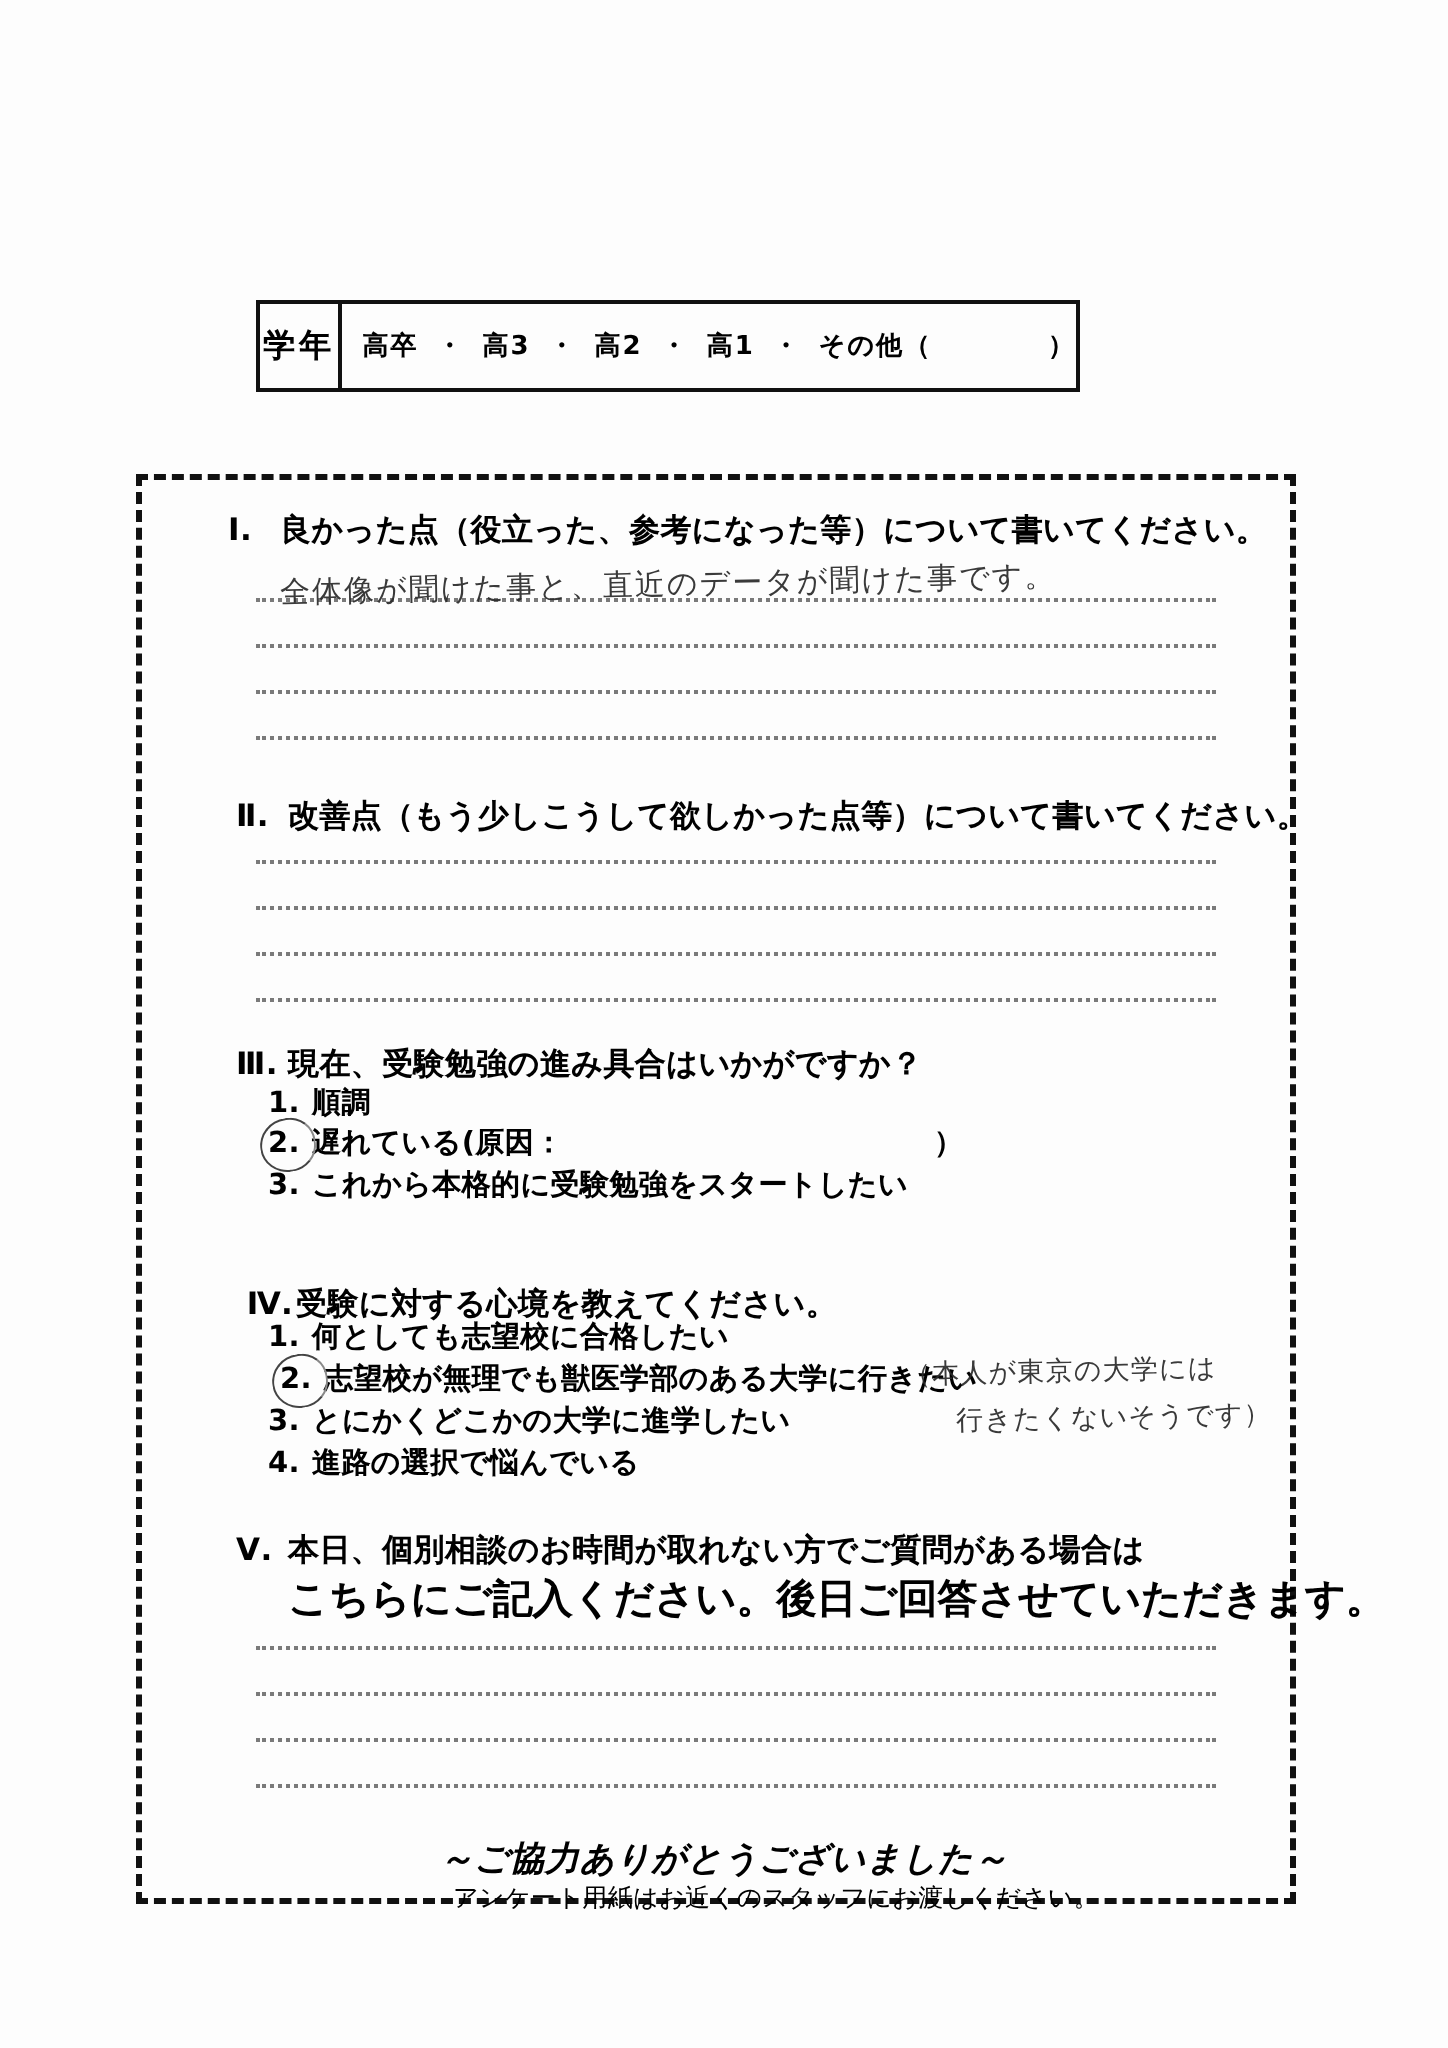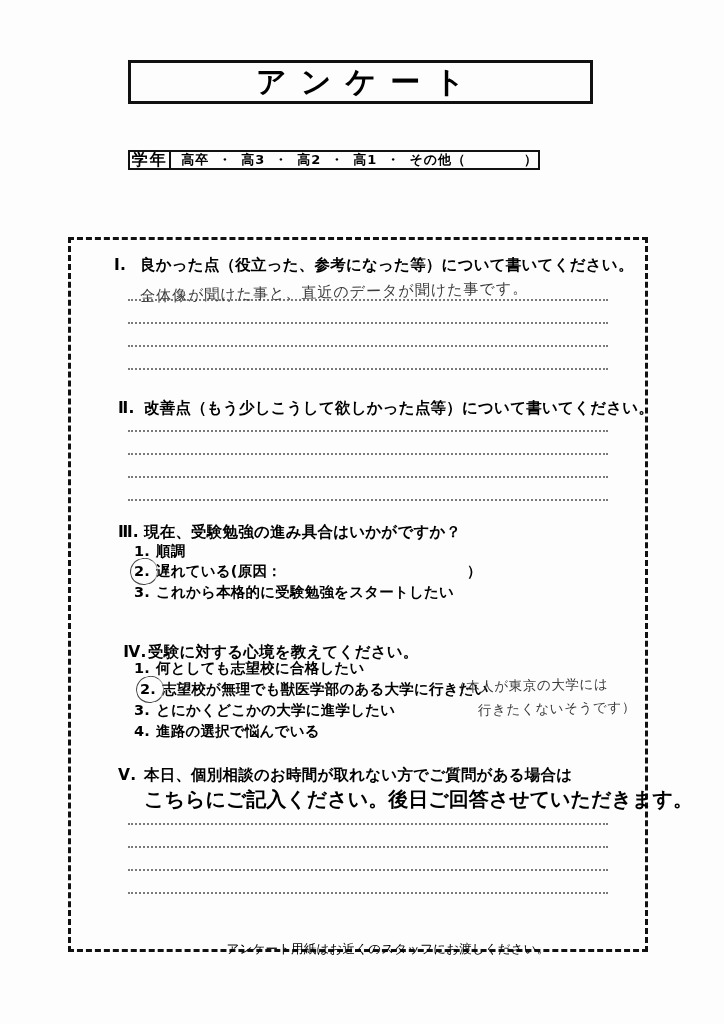--- a/index.html
+++ b/index.html
@@ -100,21 +100,21 @@
     transform: rotate(-6deg);
     pointer-events: none;
   }
 
   
   .grade-table {
     position: absolute;
     left: 128px;
     top: 150px;
     width: 412px;
-    height: 20px;
+    height: 46px;
     border: 2px solid #111;
     box-sizing: border-box;
     display: flex;
   }
   .grade-head {
     width: 66px;
     border-right: 2px solid #111;
     display: flex;
     align-items: center;
     justify-content: center;
@@ -243,23 +243,20 @@
     text-align: center;
     font-size: 12.5px;
     letter-spacing: 0.2px;
   }
 </style>
 </head>
 <body>
 
 <div class="page">
 
-  <div class="title-box">
-    <div class="title-text">アンケート</div>
-  </div>
 
 
   <div class="grade-table">
     <div class="grade-head">学年</div>
     <div class="grade-opts">
       <span>高卒</span>
       <span class="grade-sep">・</span>
       <span>高3</span>
       <span class="grade-sep">・</span>
       <span>高2</span>
@@ -348,15 +345,16 @@
     </div>
     <div class="q-head-2" style="left:144px; top:786px;">こちらにご記入ください。後日ご回答させていただきます。</div>
     <div class="rules" style="left:128px; top:823px; width:480px;">
       <div class="rule-line" style="margin-top:0;"></div>
       <div class="rule-line" style="margin-top:21px;"></div>
       <div class="rule-line" style="margin-top:21px;"></div>
       <div class="rule-line" style="margin-top:21px;"></div>
     </div>
   </div>
 
+  <div class="footer-main" style="top:918px;">～ご協力ありがとうございました～</div>
   <div class="footer-sub" style="top:941px;margin-left:26px;">アンケート用紙はお近くのスタッフにお渡しください。</div>
 
 </div>
 
 </body></html>

